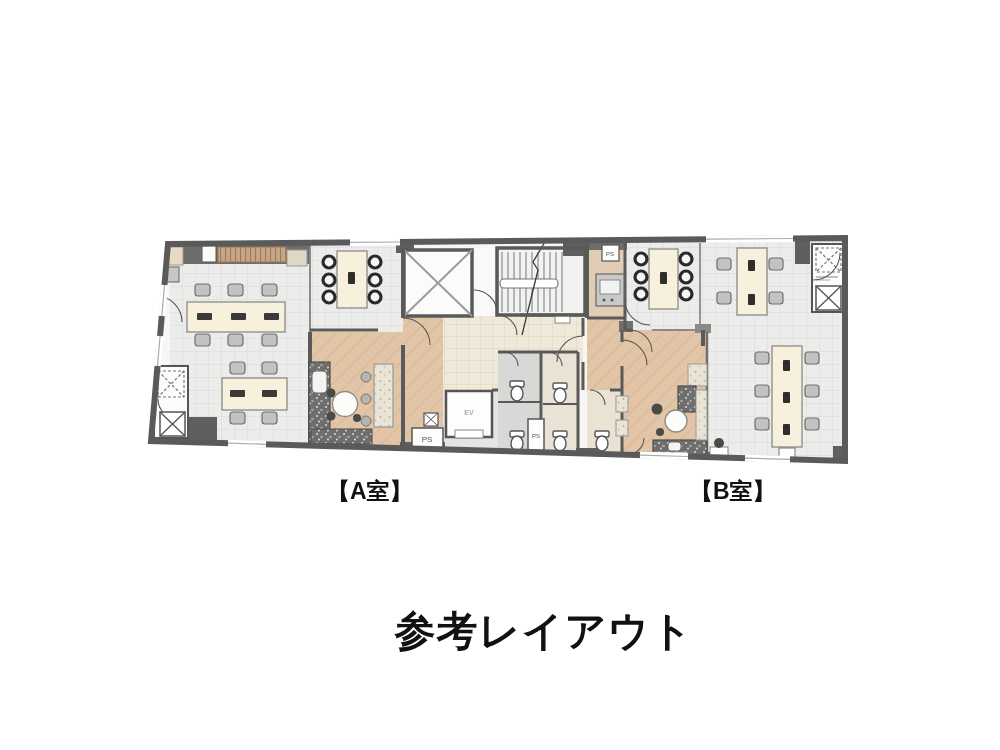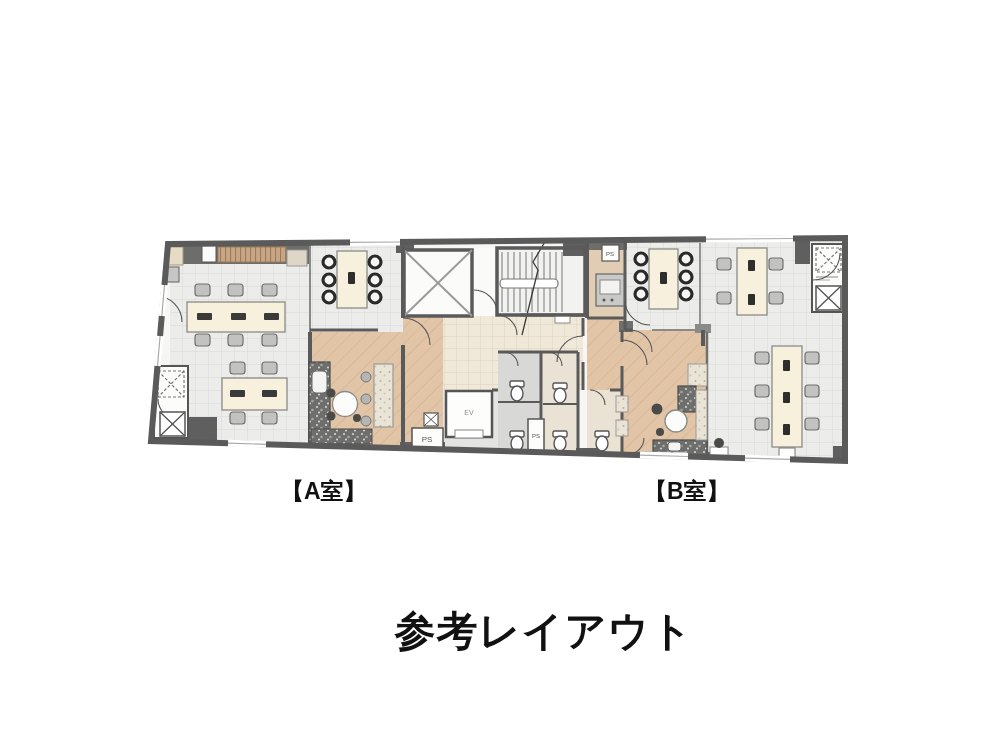--- a/index.html
+++ b/index.html
@@ -1,20 +1,20 @@
 <!DOCTYPE html>
 <html><head>
 <meta charset="utf-8">
 <style>
   html,body{margin:0;padding:0;background:#ffffff;}
   .canvas{position:relative;width:1000px;height:750px;background:#fff;overflow:hidden;
           font-family:"Liberation Sans",sans-serif;}
   .plan-svg{position:absolute;left:0;top:0;}
   .room-label{position:absolute;font-weight:bold;font-size:23px;color:#111;
-              font-family:"Liberation Sans",sans-serif;white-space:nowrap;}
+              font-family:"Liberation Sans",sans-serif;white-space:nowrap;margin-left:46px;}
   .label-a{left:281px;top:476px;}
   .label-b{left:644px;top:476px;text-align:right;}
   .caption{position:absolute;left:0;top:604px;width:1000px;text-align:center;
            font-size:41px;font-weight:bold;letter-spacing:1px;color:#111;padding-left:44px;}
   svg text{font-family:"Liberation Sans",sans-serif;}
 </style>
 </head>
 <body>
 
 <div class="canvas">

